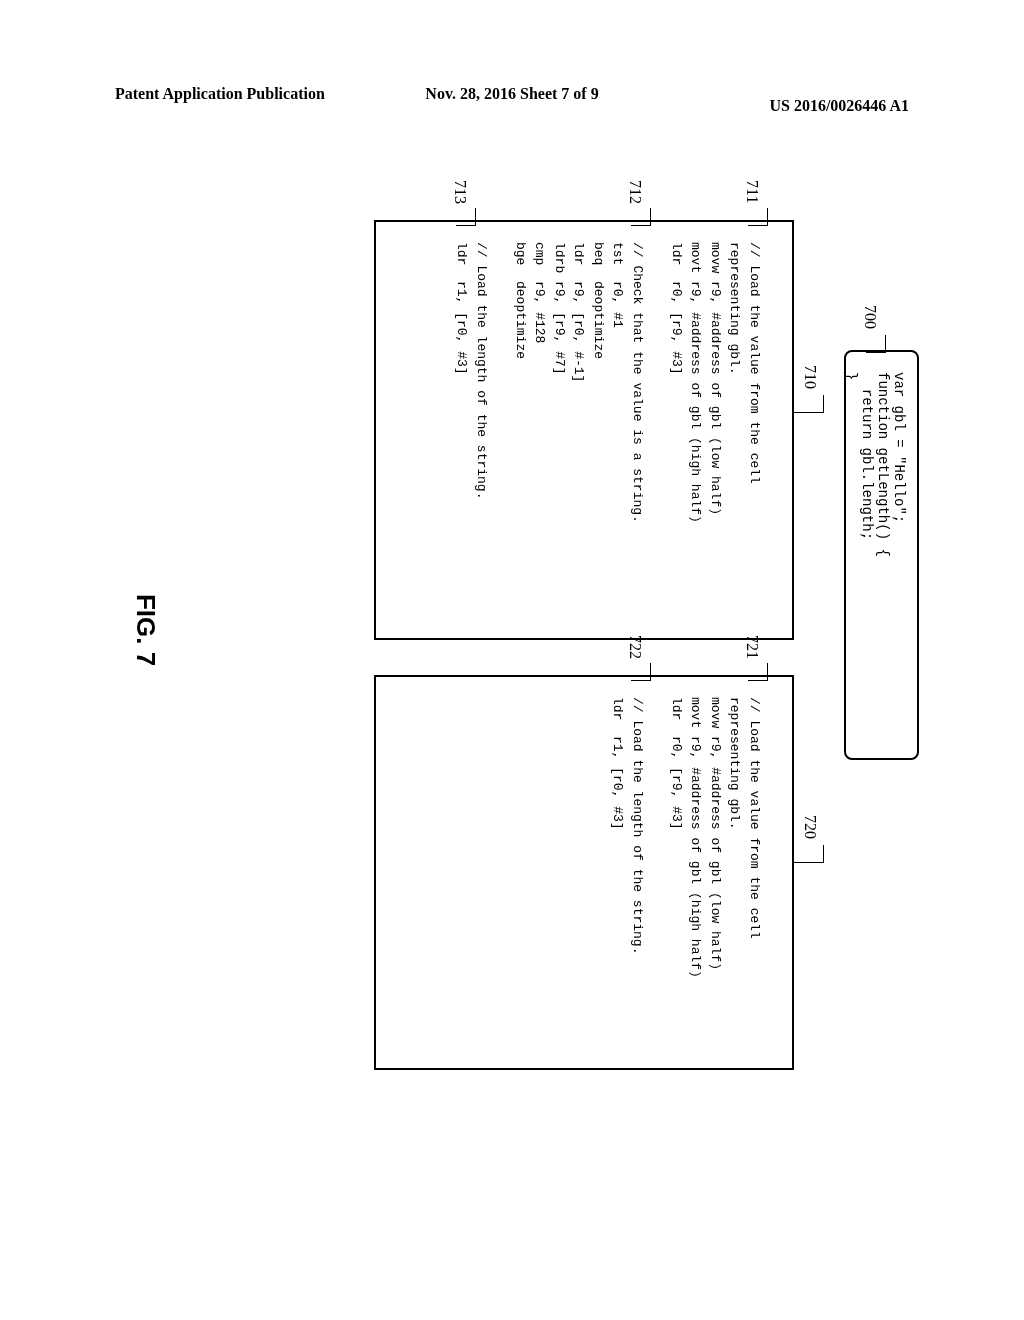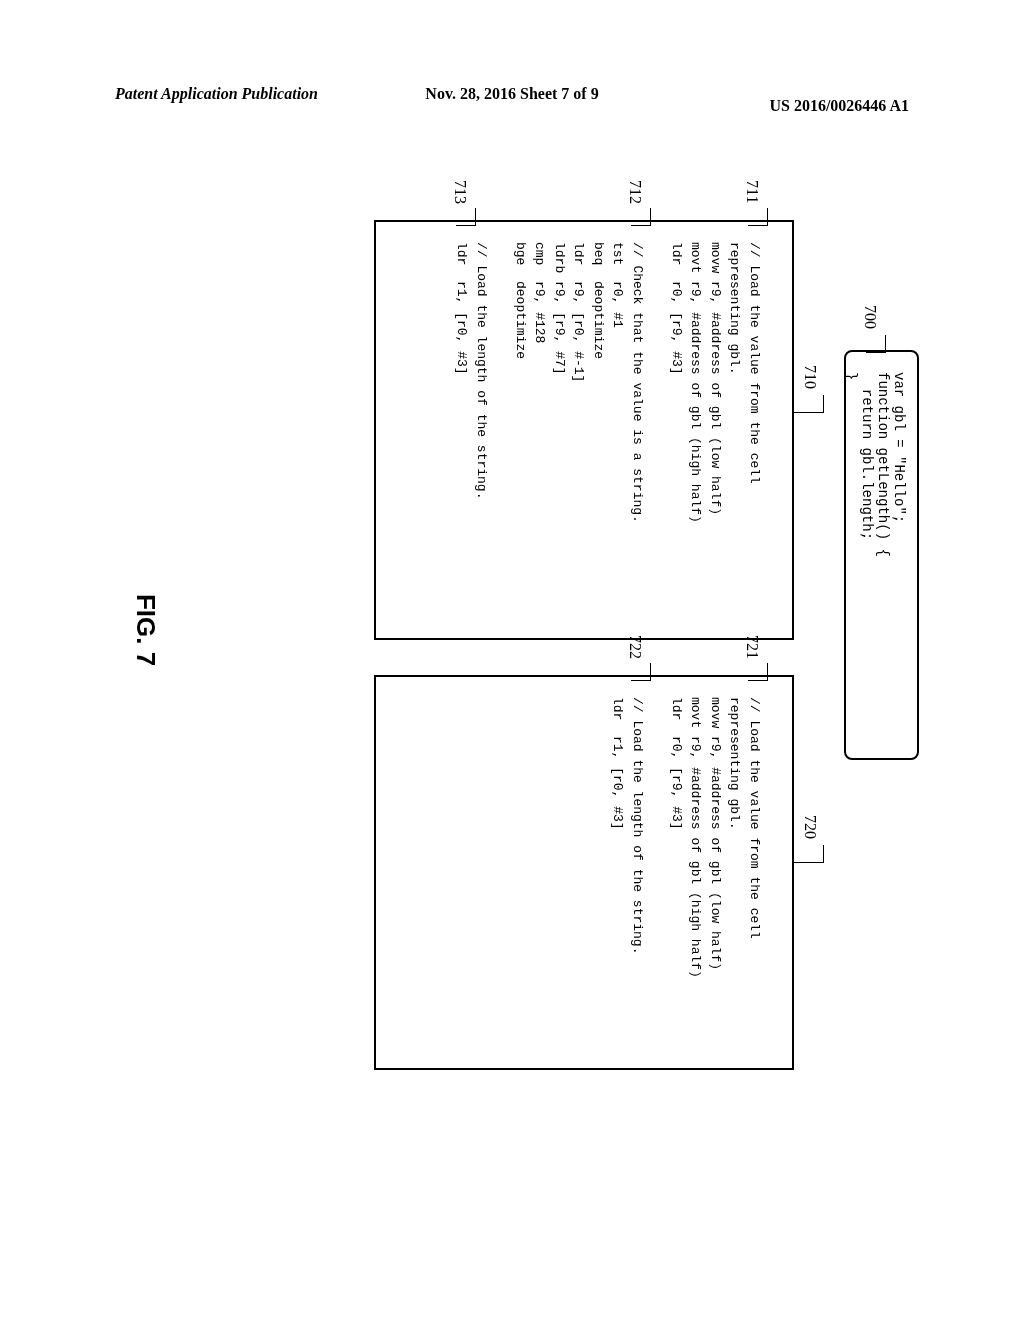--- a/index.html
+++ b/index.html
@@ -20,21 +20,20 @@
       left: 0;
       width: 100%;
       display: flex;
       justify-content: space-between;
       padding: 0 115px;
       font-size: 16px;
       font-weight: bold;
     }
     .header-left {
       text-align: left;
-      font-style: italic;
     }
     .header-center {
       position: absolute;
       left: 50%;
       transform: translateX(-50%);
     }
     .header-right {
       text-align: right;
       margin-top: 12px;
     }

